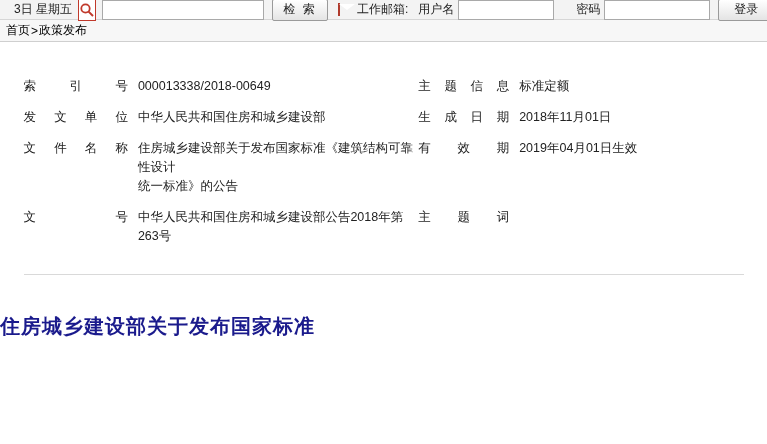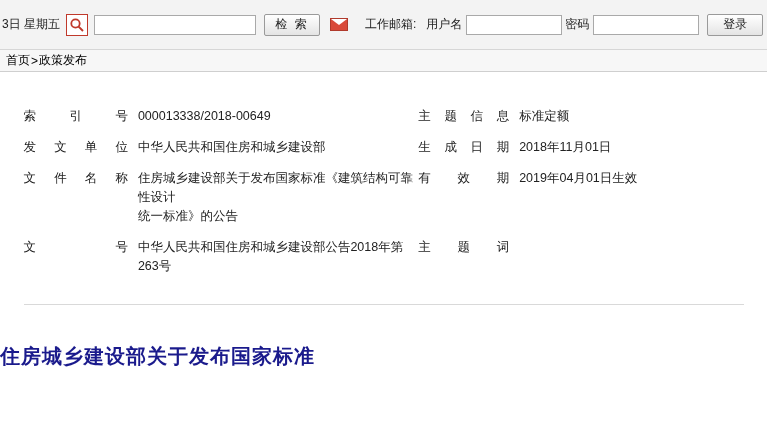--- a/index.html
+++ b/index.html
@@ -12,26 +12,26 @@
     background: #ffffff;
     font-family: "Liberation Sans", sans-serif;
     font-size: 12px;
     color: #333333;
     overflow: hidden;
   }
 
   
   .toolbar {
     position: relative;
-    height: 50px;
+    height: 20px;
     background: #f3f3f3;
     border-bottom: 1px solid #d6d6d6;
     display: flex;
     align-items: center;
-    padding: 0 0;
+    padding: 0 12px;
     box-sizing: border-box;
   }
   .toolbar .date-text {
     font-size: 12px;
     color: #222;
     white-space: nowrap;
     padding-left: 2px;
   }
   .search-badge {
     width: 22px;
@@ -97,21 +97,21 @@
     border-top: 6px solid #ffffff;
   }
   .lbl {
     font-size: 12px;
     color: #222;
     white-space: nowrap;
     margin-right: 4px;
   }
   .lbl-mail { margin-left: 12px; }
   .lbl-user { margin-left: 6px; }
-  .lbl-pwd { margin-left: 3px; }
+  .lbl-pwd { margin-left: 22px; }
 
   
   .breadcrumb-bar {
     height: 22px;
     background: #f7f7f7;
     border-bottom: 1px solid #cfcfcf;
     display: flex;
     align-items: center;
     padding-left: 6px;
     box-sizing: border-box;

